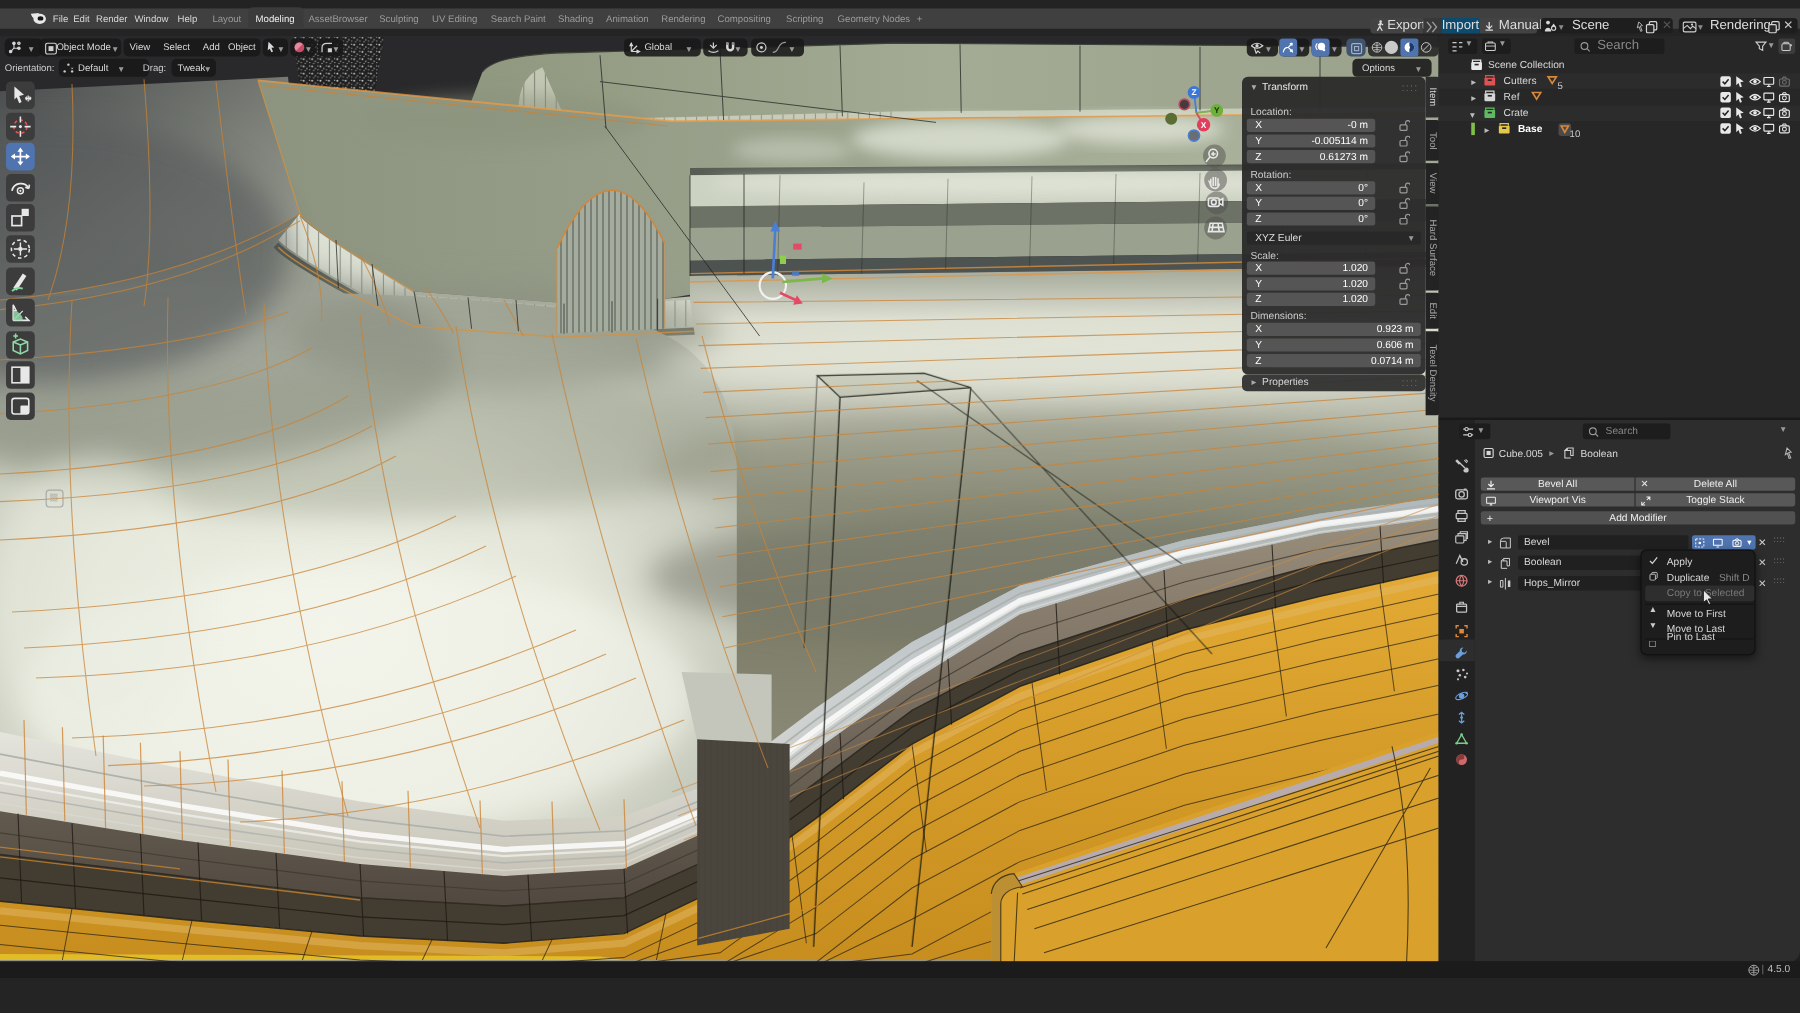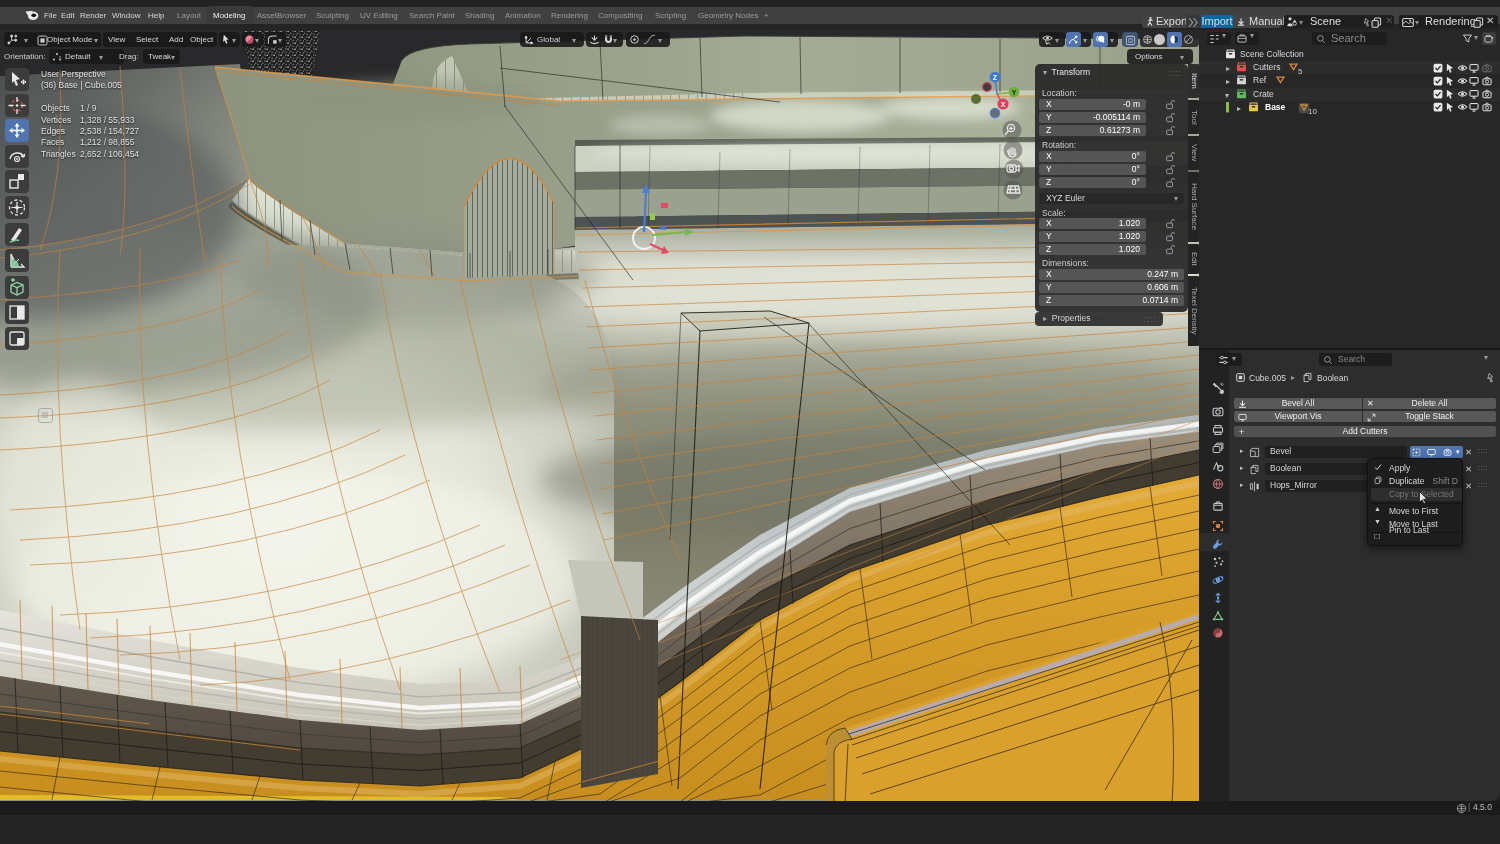--- a/index.html
+++ b/index.html
@@ -66,21 +66,21 @@
  <svg class="abs" style="left:3px;top:1px" width="11" height="11" viewBox="0 0 16 16">
       <g stroke="#ddd" stroke-width="1.6" fill="none">
         <circle cx="8" cy="3" r="1.6" fill="#ddd" stroke="none"></circle>
         <path d="M4 14 L7 9 L8 5 L11 7 M8 5 L5 7 M7 9 L10 14"></path>
       </g>
     </svg>
  <span class="abs" style="left:44px;width:15px;height:13px;background:#383838"></span>
  <svg class="abs" style="left:46px;top:2.5px" width="11" height="9" viewBox="0 0 12 10">
       <path d="M1 0 L5 5 L1 10 M6 0 L10 5 L6 10" stroke="#999" fill="none" stroke-width="1.3"></path>
     </svg>
- <span class="abs" style="left:59px;width:32px;height:13px;background:#0369a1;text-align:center;line-height:13px">Import</span>
+ <span class="abs" style="left:59px;width:32px;height:13px;background:#0c4a6e;text-align:center;line-height:13px">Import</span>
  <span class="abs" style="left:91px;width:48px;height:13px;background:#434343;border-radius:0 3px 3px 0;line-height:13px">
       <svg style="position:absolute;left:3px;top:1.5px" width="10" height="10" viewBox="0 0 16 16">
         <path d="M8 2 V10 M4 7 L8 11 L12 7 M3 13 H13" stroke="#ddd" stroke-width="1.7" fill="none"></path>
       </svg>
       <span style="position:absolute;left:16px">Manual</span>
     </span>
  <span class="abs" style="left:142px;width:110px;height:13px;background:#1e1e1e;border-radius:3px"></span>
  <svg class="abs" style="left:144px;top:1px" width="12" height="11" viewBox="0 0 18 16">
       <circle cx="6" cy="4" r="2.4" fill="#d8d8d8"></circle>
       <path d="M2 15 C2 9 10 9 10 15" fill="#d8d8d8"></path>
@@ -654,48 +654,41 @@
         <span class="lb">Z</span>
         <span class="vl">1.020</span>
       </div>
       <svg class="lock" style="top:180px" width="10" height="11" viewBox="0 0 12 13">
         <rect x="2" y="6" width="7" height="5.5" rx="1" fill="none" stroke="#9a9a9a" stroke-width="1.2"></rect>
         <path d="M7.5 6 V4 A2.3 2.3 0 0 1 12 3.4" fill="none" stroke="#9a9a9a" stroke-width="1.2"></path>
       </svg>
  <div style="position:absolute;left:7px;top:194px;color:#cdcdcd">Dimensions:</div>
  <div class="nf" style="top:205px;width:145px">
         <span class="lb">X</span>
-        <span class="vl">0.247 m</span>
+        <span class="vl">0.923 m</span>
       </div>
  <div class="nf" style="top:218px;width:145px">
         <span class="lb">Y</span>
         <span class="vl">0.606 m</span>
       </div>
  <div class="nf" style="top:231px;width:145px">
         <span class="lb">Z</span>
         <span class="vl">0.0714 m</span>
       </div>
 </div>
-<div class="abs" style="left:1035px;top:282px;width:128px;height:14px;background:rgba(48,48,48,.95);border-radius:4px;color:#d6d6d6;font-size:8.5px">
+<div class="abs" style="left:1035px;top:282px;width:153px;height:14px;background:rgba(48,48,48,.95);border-radius:4px;color:#d6d6d6;font-size:8.5px">
       <span style="position:absolute;left:8px;top:1px"><span style="color:#aaa;font-size:8px">▸</span>&nbsp; Properties</span>
       <span style="position:absolute;right:6px;top:2px;color:#666;font-size:9px;letter-spacing:1px">::::</span>
     </div>
 <div class="vt" style="top:34px;height:34px;background:#2e2e2e;color:#ddd">Item</div>
 <div class="vt" style="top:70px;height:34px">Tool</div>
 <div class="vt" style="top:106px;height:34px">View</div>
 <div class="vt" style="top:142px;height:70px">Hard Surface</div>
 <div class="vt" style="top:214px;height:30px">Edit</div>
 <div class="vt" style="top:246px;height:70px">Texel Density</div>
-<div class="abs" style="left:41px;top:39px;color:#e2e2e2;font-size:8.5px;text-shadow:0 1px 2px rgba(0,0,0,.8);line-height:11.4px">
-User Perspective<br>(36) Base | Cube.005<br><span style="display:inline-block;height:7px"></span><br><span style="display:inline-block;width:39px">Objects</span>1 / 9<br>
-<span style="display:inline-block;width:39px">Vertices</span>1,328 / 55,933<br>
-<span style="display:inline-block;width:39px">Edges</span>2,538 / 154,727<br>
-<span style="display:inline-block;width:39px">Faces</span>1,212 / 98,855<br>
-<span style="display:inline-block;width:39px">Triangles</span>2,652 / 106,454
-</div>
 <div class="abs" style="left:38px;top:378px;width:15px;height:15px;border:1.3px solid #9a9a9a;border-radius:3px;opacity:.75">
       <span style="position:absolute;left:2px;top:1px;font-size:8px;color:#aaa">▩</span>
     </div>
 </div>
 <div class="abs rc" id="rightcol" style="left:1199px;top:30px;width:301px;height:772px;background:#1f1f1f">
 <div class="abs" style="left:0;top:0;width:301px;height:320px;background:#272727">
  <div class="abs" style="left:8px;top:2px;width:24px;height:13px;background:#1d1d1d;border-radius:2px">
         <svg style="position:absolute;left:2px;top:1.5px" width="11" height="10" viewBox="0 0 16 14">
           <path d="M2 2 H7 M2 7 H7 M2 12 H7 M10 2 H14 M10 7 H14" stroke="#ccc" stroke-width="1.6"></path>
         </svg>
@@ -908,21 +901,21 @@
  <span class="abs" style="left:168px;top:49px;color:#eee;font-size:8px">✕</span>
  <div class="pbtn" style="left:35px;top:61px;width:128px;border-radius:2px 0 0 2px">Viewport Vis</div>
  <svg class="abs" style="left:39px;top:63px" width="9" height="9" viewBox="0 0 16 16">
       <rect x="1.5" y="2.5" width="13" height="9" rx="1" fill="none" stroke="#eee" stroke-width="1.5"></rect>
       <path d="M6 14 H10 M8 11.5 V14" stroke="#eee" stroke-width="1.5"></path>
     </svg>
  <div class="pbtn" style="left:164px;top:61px;width:133px;border-radius:0 2px 2px 0">Toggle Stack</div>
  <svg class="abs" style="left:168px;top:63px" width="9" height="9" viewBox="0 0 16 16">
       <path d="M9 2 H14 V7 M14 2 L9.5 6.5 M7 14 H2 V9 M2 14 L6.5 9.5" stroke="#eee" stroke-width="1.5" fill="none"></path>
     </svg>
- <div class="pbtn" style="left:35px;top:76px;width:262px;border-radius:2px;background:#515151">Add Cutters</div>
+ <div class="pbtn" style="left:35px;top:76px;width:262px;border-radius:2px;background:#515151">Add Modifier</div>
  <span class="abs" style="left:40px;top:76.5px;color:#eee;font-size:9px">+</span>
 
  <span class="abs" style="left:41px;top:97px;color:#bbb;font-size:7px">▸</span>
  <svg class="abs" style="left:50px;top:96.5px" width="11" height="11" viewBox="0 0 16 16">
       <path d="M2 14 L2 6 Q2 2 6 2 L14 2 L14 14 Z M2 6 L8 6 Q9 6 9 7 L9 14" fill="none" stroke="#ccc" stroke-width="1.2"></path>
     </svg>
  <div class="abs" style="left:66px;top:96px;width:142px;height:11.5px;background:#202020;border-radius:2px;line-height:11.5px"><span style="margin-left:5px">Bevel</span></div>
  <span class="abs" style="left:211px;top:96px;width:53px;height:11.5px;background:#4f74b0;border-radius:2px"></span>
  <svg class="abs" style="left:213px;top:97.5px" width="9" height="9" viewBox="0 0 16 16">
       <rect x="2" y="2" width="12" height="12" fill="none" stroke="#fff" stroke-width="1.4" stroke-dasharray="3 2"></rect>

